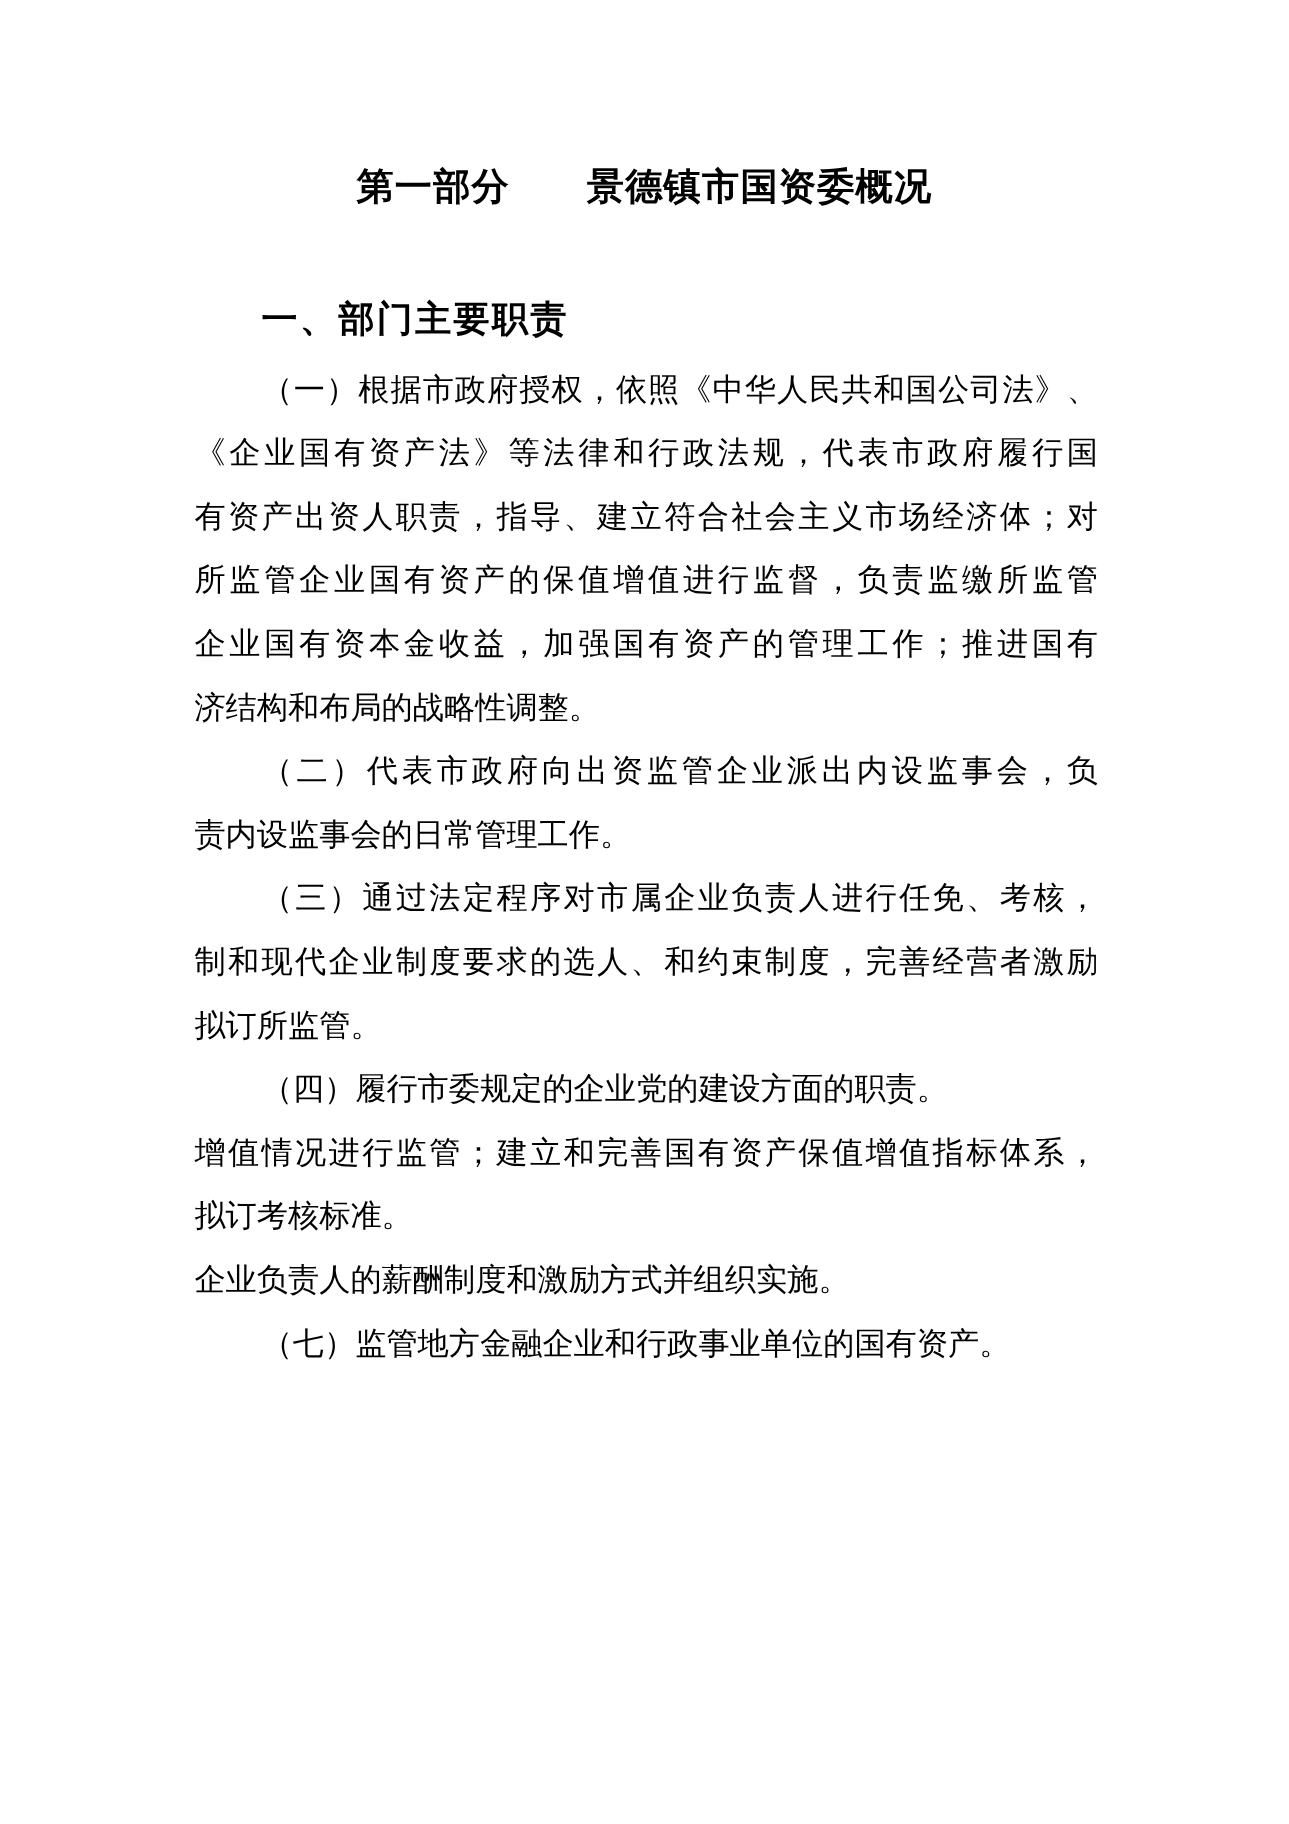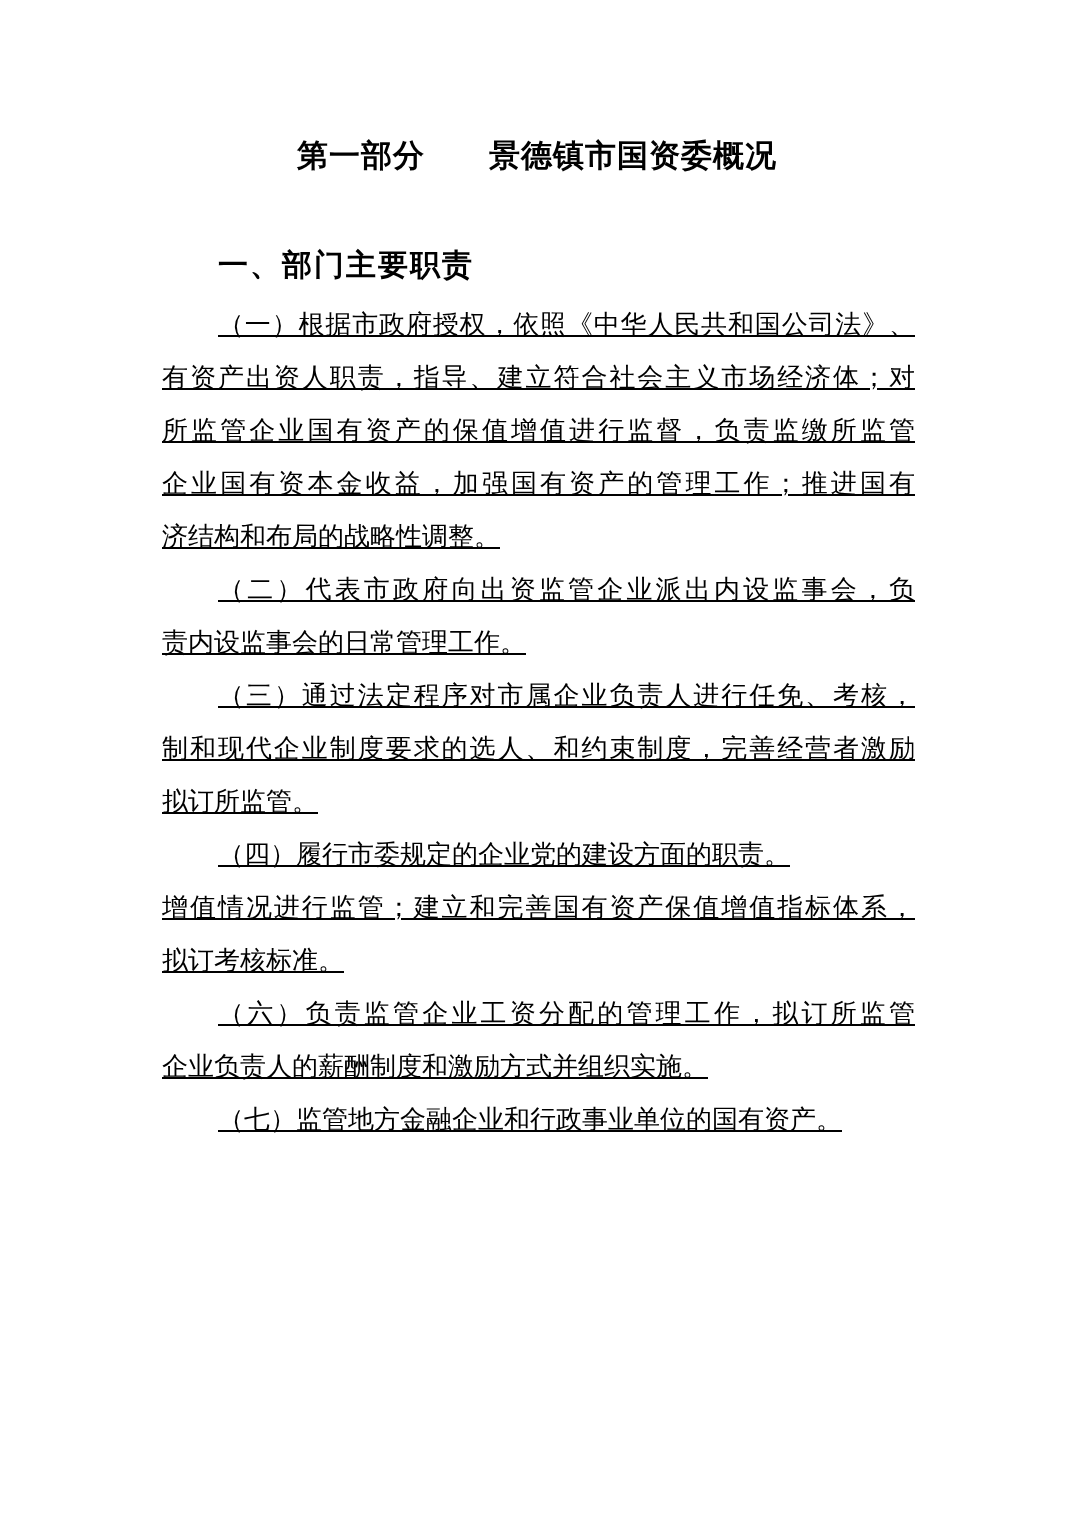--- a/index.html
+++ b/index.html
@@ -26,36 +26,35 @@
     font-size: 31px;
     line-height: 40px;
     letter-spacing: 1px;
     white-space: pre;
   }
   .section-heading {
     margin: 70px 0 0 162px;
     width: 753px;
     padding-left: 56px;
     box-sizing: content-box;
-    font-family: Liberation Mono, monospace;
+    font-family: Liberation Sans, sans-serif;
     font-weight: bold;
     font-size: 30px;
     line-height: 42px;
     letter-spacing: 2px;
   }
   .body-text {
     margin: 10px 0 0 162px;
     width: 753px;
     font-family: "Liberation Serif", "DejaVu Serif", serif;
     font-size: 26px;
   }
   .para {
     margin: 0;
     padding: 0;
-    text-decoration: underline;
   }
   .line {
     height: 53px;
     line-height: 53px;
     text-align: justify;
     text-align-last: justify;
     overflow: visible;
   }
   .line.first {
     text-indent: 56px;
@@ -68,20 +67,21 @@
 <body>
 
 <div class="page">
   <h1 class="doc-title">第一部分　　景德镇市国资委概况</h1>
 
   <h2 class="section-heading">一、部门主要职责</h2>
 
   <div class="body-text">
     <div class="para">
         <div class="line first">（一）根据市政府授权，依照《中华人民共和国公司法》、</div>
+        <div class="line">《企业国有资产法》等法律和行政法规，代表市政府履行国</div>
         <div class="line">有资产出资人职责，指导、建立符合社会主义市场经济体；对</div>
         <div class="line">所监管企业国有资产的保值增值进行监督，负责监缴所监管</div>
         <div class="line">企业国有资本金收益，加强国有资产的管理工作；推进国有</div>
         <div class="line last">济结构和布局的战略性调整。</div>
       </div>
     <div class="para">
         <div class="line first">（二）代表市政府向出资监管企业派出内设监事会，负</div>
         <div class="line last">责内设监事会的日常管理工作。</div>
       </div>
     <div class="para">
@@ -90,20 +90,19 @@
         <div class="line last">拟订所监管。</div>
       </div>
     <div class="para">
         <div class="line first last">（四）履行市委规定的企业党的建设方面的职责。</div>
       </div>
     <div class="para">
         <div class="line">增值情况进行监管；建立和完善国有资产保值增值指标体系，</div>
         <div class="line last">拟订考核标准。</div>
       </div>
     <div class="para">
-        <div class="line first">（六）负责监管企业工资分配的管理工作，拟订所监管</div>
         <div class="line last">企业负责人的薪酬制度和激励方式并组织实施。</div>
       </div>
     <div class="para">
         <div class="line first last">（七）监管地方金融企业和行政事业单位的国有资产。</div>
       </div>
   </div>
 </div>
 
 </body></html>

